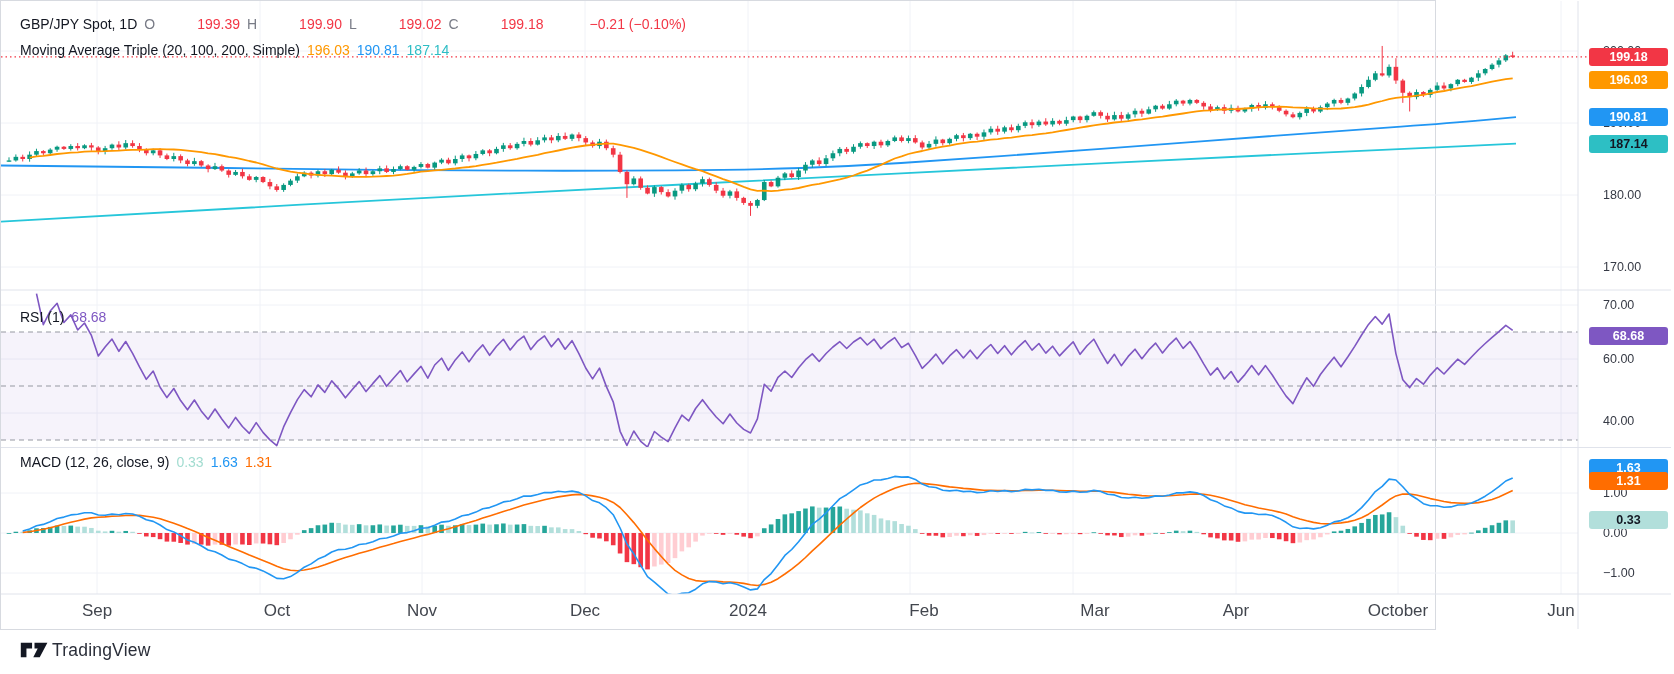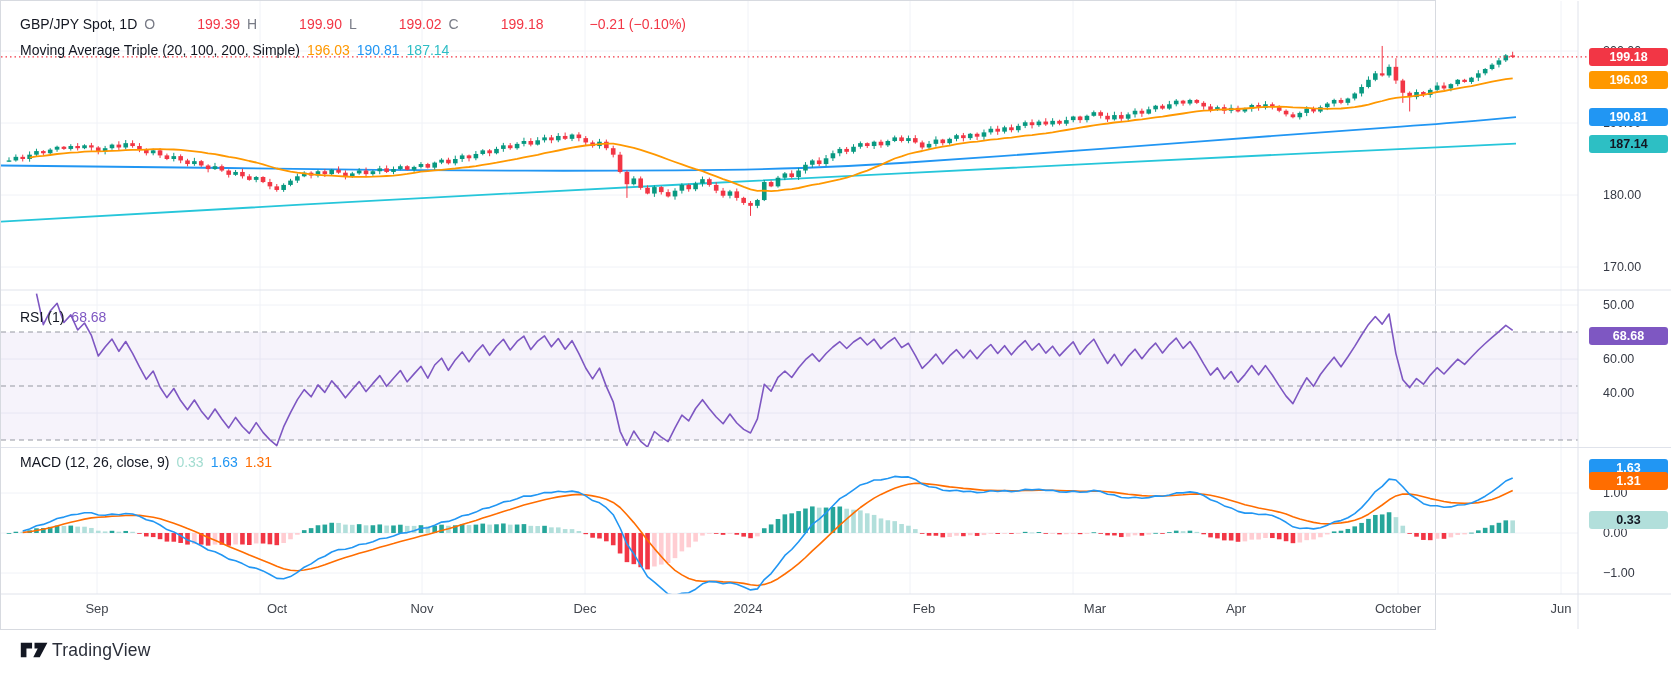--- a/index.html
+++ b/index.html
@@ -12,21 +12,21 @@
        white-space:nowrap;z-index:5;}
   .hdr .t{color:#131722;}
   .lbl{color:#787B86;margin-right:-4px;}
   .red{color:#F23645;margin-left:39px;} .org{color:#FF9800;} .blu{color:#2196F3;} .cyn{color:#2DBDC5;}
   .pur{color:#7E57C2;} .lgr{color:#A2DCD0;} .sor{color:#FF6D00;}
   #priceaxis{position:absolute;left:1577px;top:0;width:93px;height:592px;z-index:4;}
   #timeaxis{position:absolute;left:0;top:594px;width:1672px;height:34px;z-index:4;}
   .axlab{position:absolute;left:25px;font-size:12.5px;color:#363A45;transform:translateY(-50%);}
   .badge{position:absolute;left:11px;width:79px;height:18px;border-radius:3px;text-align:center;
          line-height:18px;font-size:12.5px;font-weight:700;color:#fff;}
-  .month{position:absolute;top:6px;font-size:13px;color:#42464E;transform:translateX(-50%);}
+  .month{position:absolute;top:6px;font-size:17px;color:#42464E;transform:translateX(-50%);}
   #logo{position:absolute;left:20px;top:638px;display:flex;align-items:center;gap:3px;z-index:6;}
   #logo span{font-size:17.5px;color:#2A2E39;font-weight:500;letter-spacing:.2px;}
 </style>
 </head>
 <body>
 
 <div id="app">
   <div id="chart">
     <svg id="plot" width="1670" height="628">
         <defs>
@@ -777,23 +777,23 @@
       <span class="lgr">0.33</span>
       <span class="blu">1.63</span>
       <span class="sor">1.31</span>
     </div>
 
     <div id="priceaxis">
         <div class="axlab" style="top: 50px;">200.00</div>
         <div class="axlab" style="top: 122px;">190.00</div>
         <div class="axlab" style="top: 194px;">180.00</div>
         <div class="axlab" style="top: 266px;">170.00</div>
-        <div class="axlab" style="top: 304px;">50.00</div>
+        <div class="axlab" style="top: 304px;">70.00</div>
         <div class="axlab" style="top: 358px;">60.00</div>
-        <div class="axlab" style="top: 392px; text-align: right;">40.00</div>
+        <div class="axlab" style="top: 420px; text-align: right;">40.00</div>
         <div class="axlab" style="top: 492px;">1.00</div>
         <div class="axlab" style="top: 532px;">0.00</div>
         <div class="axlab" style="top: 572px;">−1.00</div>
         <div class="badge" style="top: 46.904px; background: rgb(242, 54, 69); color: rgb(255, 255, 255);">199.18</div>
         <div class="badge" style="top: 69.584px; background: rgb(255, 152, 0); color: rgb(255, 255, 255);">196.03</div>
         <div class="badge" style="top: 107.168px; background: rgb(33, 150, 243); color: rgb(255, 255, 255);">190.81</div>
         <div class="badge" style="top: 133.592px; background: rgb(45, 191, 196); color: rgb(19, 23, 34);">187.14</div>
         <div class="badge" style="top: 325.564px; background: rgb(126, 87, 194); color: rgb(255, 255, 255);">68.68</div>
         <div class="badge" style="top: 457.8px; background: rgb(33, 150, 243); color: rgb(255, 255, 255);">1.63</div>
         <div class="badge" style="top: 470.6px; background: rgb(255, 109, 0); color: rgb(255, 255, 255);">1.31</div>

